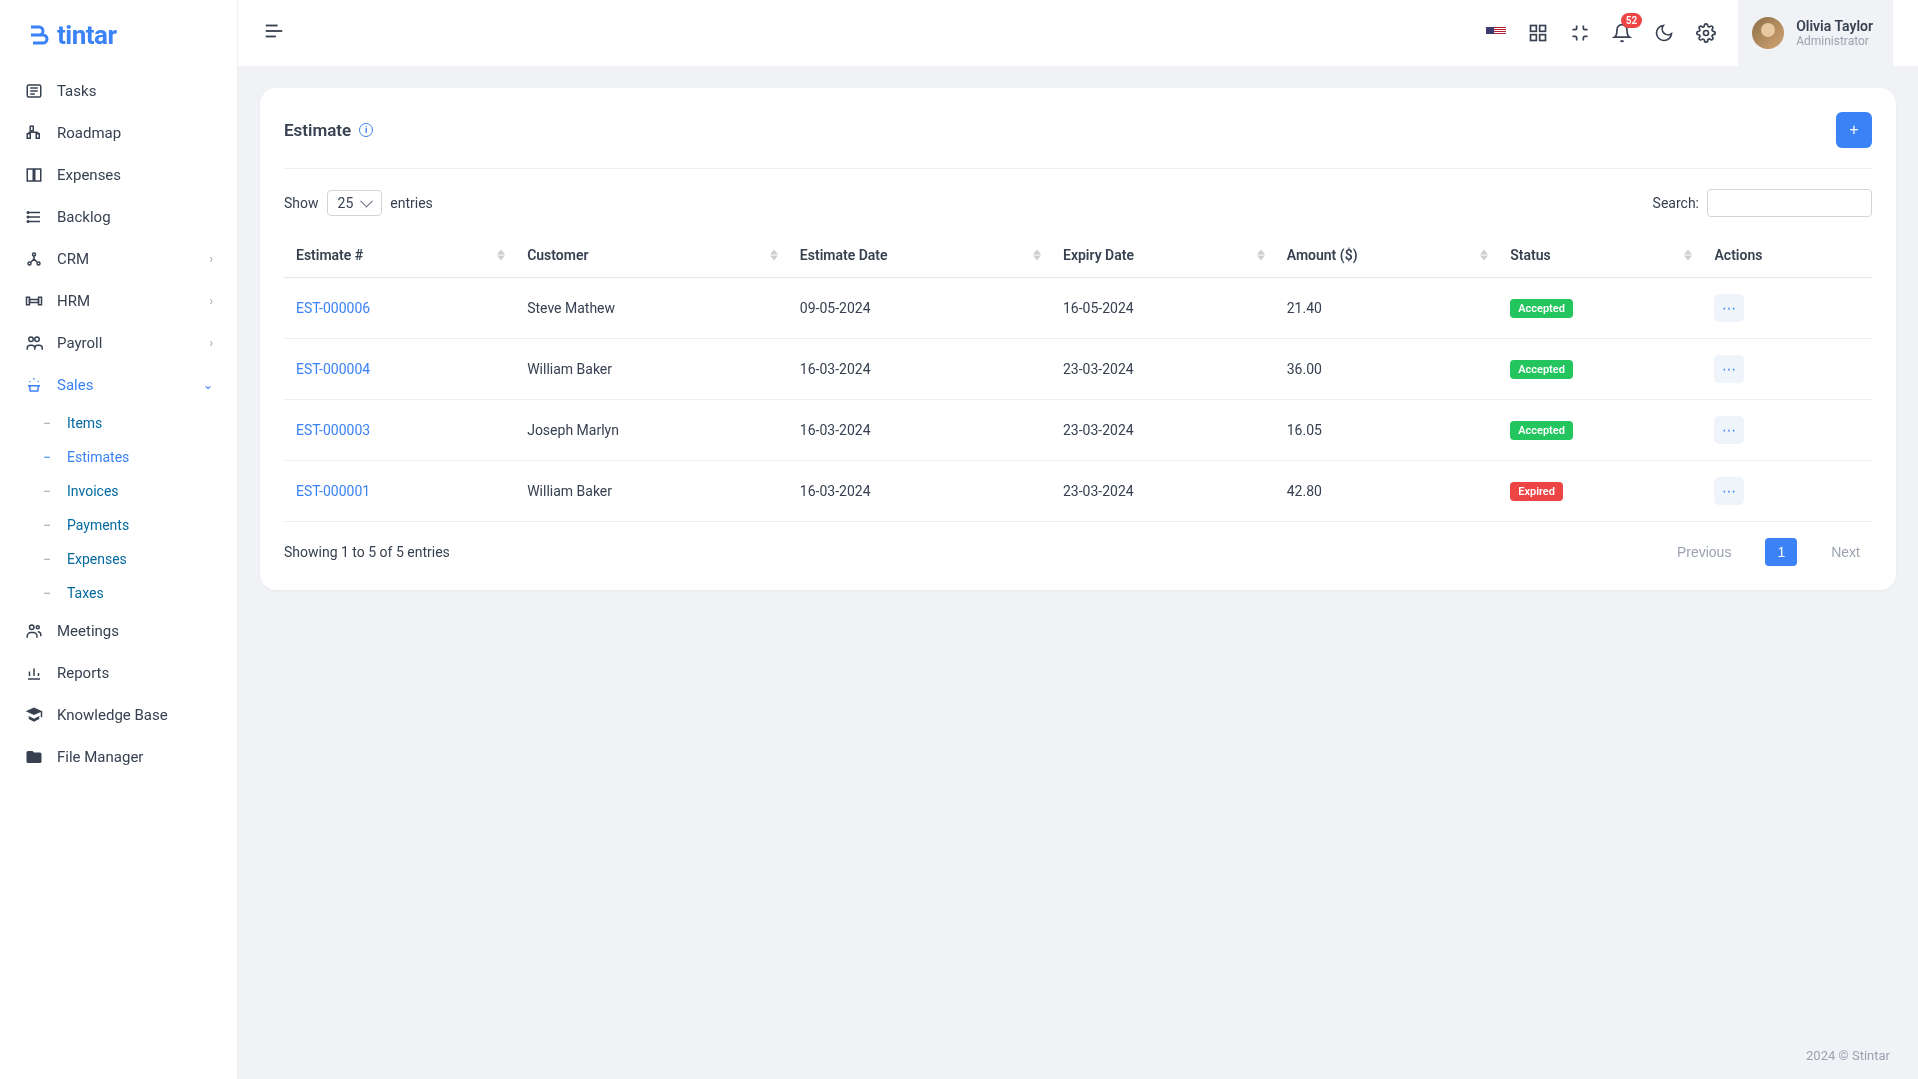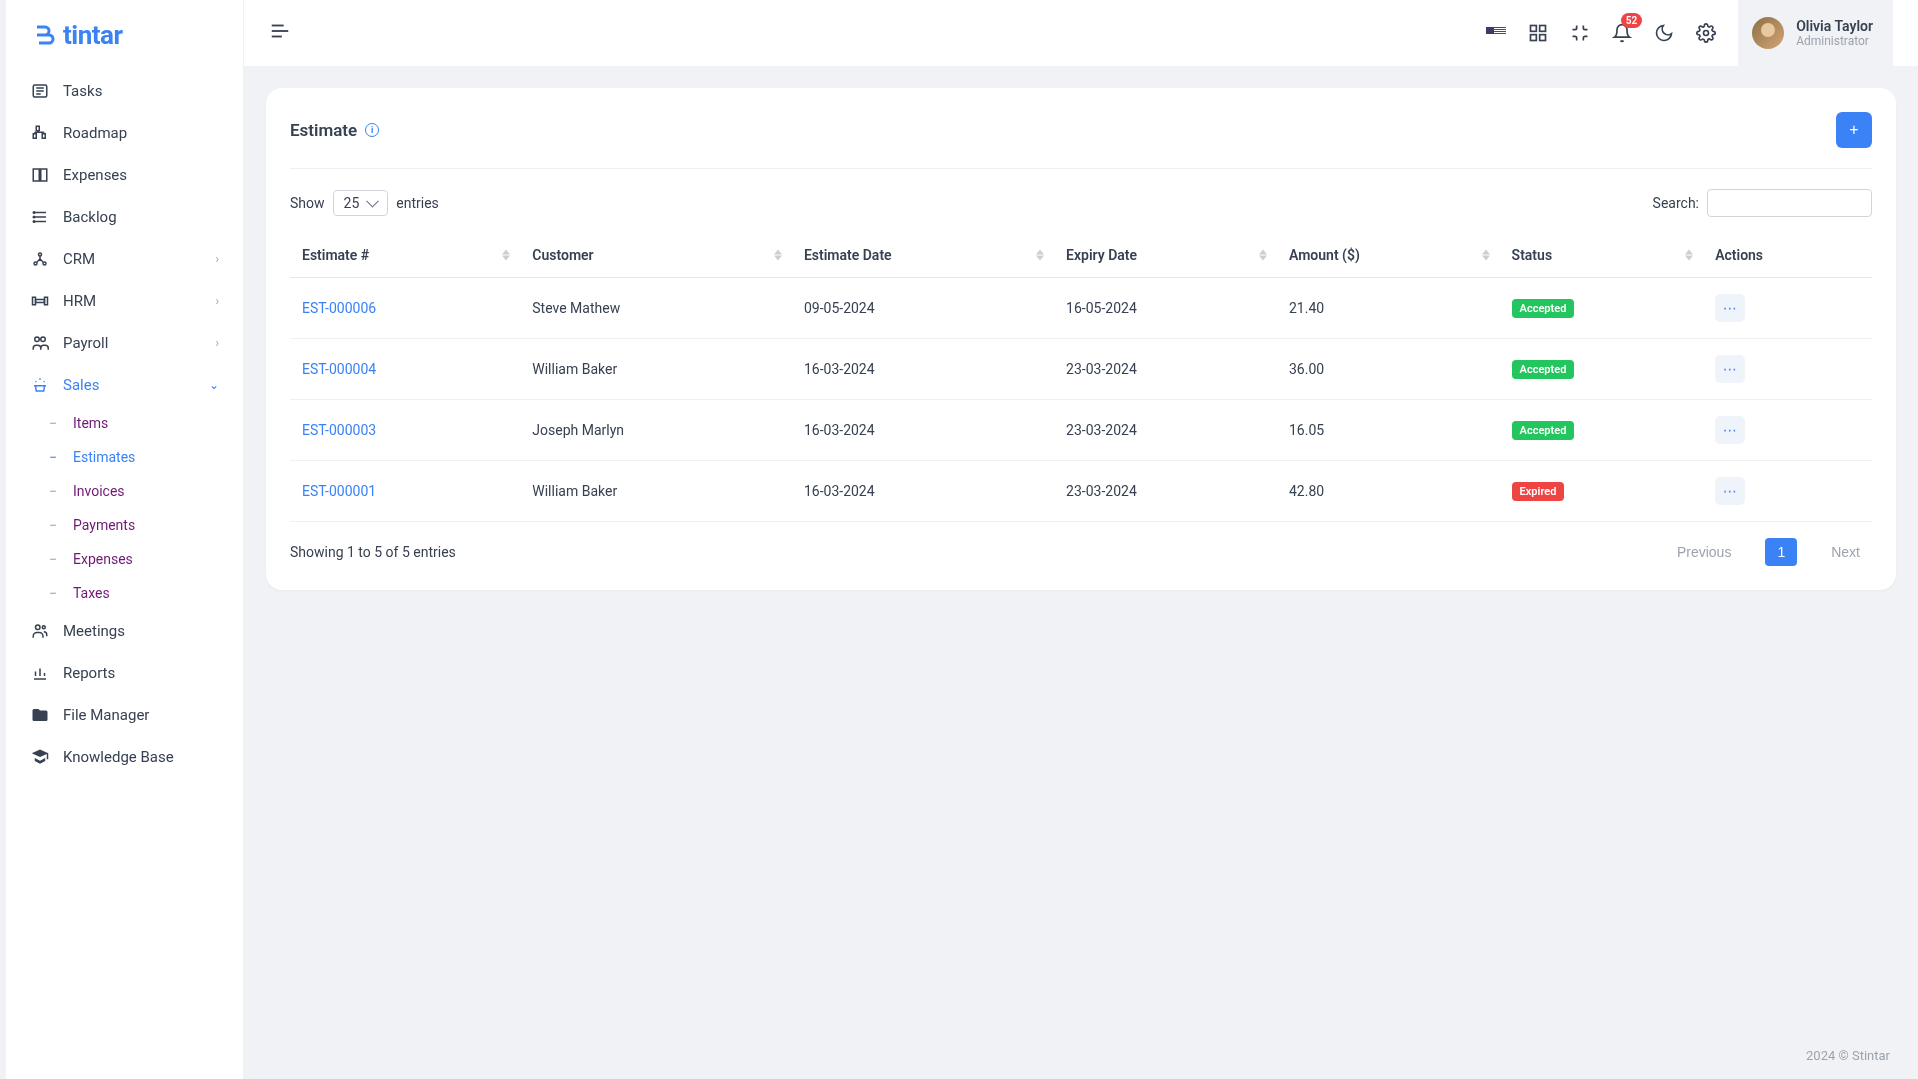--- a/index.html
+++ b/index.html
@@ -1,34 +1,34 @@
 <!DOCTYPE html>
 <html><head>
   <meta charset="utf-8">
   <style>
     * { margin: 0; padding: 0; box-sizing: border-box; }
     body { font-family: -apple-system, BlinkMacSystemFont, "Segoe UI", Roboto, sans-serif; background: #f0f2f5; height: 1079px; width: 1918px; overflow: hidden; }
     
-    .app { display: flex; height: 100%; margin-left: 6px; }
+    .app { display: flex; height: 100%; }
     
     
     .sidebar { width: 238px; background: #fff; height: 100%; overflow-y: auto; border-right: 1px solid #eef0f3; }
     .logo-area { padding: 20px 25px; display: flex; align-items: center; }
     .logo { display: flex; align-items: center; gap: 8px; font-size: 26px; font-weight: 700; color: #3b82f6; letter-spacing: -0.5px; }
     .logo-icon { width: 24px; height: 24px; }
     
     .nav { list-style: none; padding: 0 10px; }
     .nav-item { display: flex; align-items: center; padding: 12px 15px; color: #374151; font-size: 15px; cursor: pointer; border-radius: 6px; gap: 14px; position: relative; }
     .nav-item.active { color: #3b82f6; }
     .nav-icon { width: 18px; height: 18px; display: inline-flex; align-items: center; justify-content: center; flex-shrink: 0; }
     .nav-chevron { position: absolute; right: 14px; color: #9ca3af; font-size: 12px; }
     .nav-item.active .nav-chevron { color: #3b82f6; }
     
     .subnav { list-style: none; padding-left: 18px; }
-    .subnav-item { display: flex; align-items: center; padding: 9px 15px; color: #701a75; font-size: 14px; cursor: pointer; gap: 12px; }
+    .subnav-item { display: flex; align-items: center; padding: 9px 15px; color: #0369a1; font-size: 14px; cursor: pointer; gap: 12px; }
     .subnav-item::before { content: "−"; color: #9ca3af; margin-right: 4px; }
     .subnav-item.active { color: #3b82f6; }
     .subnav-item.active::before { color: #3b82f6; }
     
     
     .main { flex: 1; display: flex; flex-direction: column; }
     
     
     .header { height: 66px; background: #fff; display: flex; align-items: center; padding: 0 25px; justify-content: space-between; }
     .header-left .menu-toggle { cursor: pointer; color: #374151; }
@@ -214,32 +214,32 @@
               <line x1="6" y1="16" x2="6" y2="10"></line>
               <line x1="12" y1="16" x2="12" y2="6"></line>
               <line x1="18" y1="16" x2="18" y2="12"></line>
             </svg>
           </span>
           <span>Reports</span>
         </li>
         <li class="nav-item">
           <span class="nav-icon">
             <svg viewBox="0 0 24 24" fill="currentColor">
+              <path d="M12 2L1 7l11 5 9-4.09V15h2V7L12 2zM5 13.18v4L12 21l7-3.82v-4L12 17l-7-3.82z"></path>
+            </svg>
+          </span>
+          <span>Knowledge Base</span>
+        </li>
+        <li class="nav-item">
+          <span class="nav-icon">
+            <svg viewBox="0 0 24 24" fill="currentColor">
               <path d="M10 4H4a2 2 0 0 0-2 2v12a2 2 0 0 0 2 2h16a2 2 0 0 0 2-2V8a2 2 0 0 0-2-2h-8l-2-2z"></path>
             </svg>
           </span>
           <span>File Manager</span>
-        </li>
-        <li class="nav-item">
-          <span class="nav-icon">
-            <svg viewBox="0 0 24 24" fill="currentColor">
-              <path d="M12 2L1 7l11 5 9-4.09V15h2V7L12 2zM5 13.18v4L12 21l7-3.82v-4L12 17l-7-3.82z"></path>
-            </svg>
-          </span>
-          <span>Knowledge Base</span>
         </li>
       </ul>
   </aside>
 
   <div class="main">
 
     <header class="header">
       <div class="header-left">
         <span class="menu-toggle">
           <svg width="22" height="22" viewBox="0 0 24 24" fill="none" stroke="currentColor" stroke-width="2">

